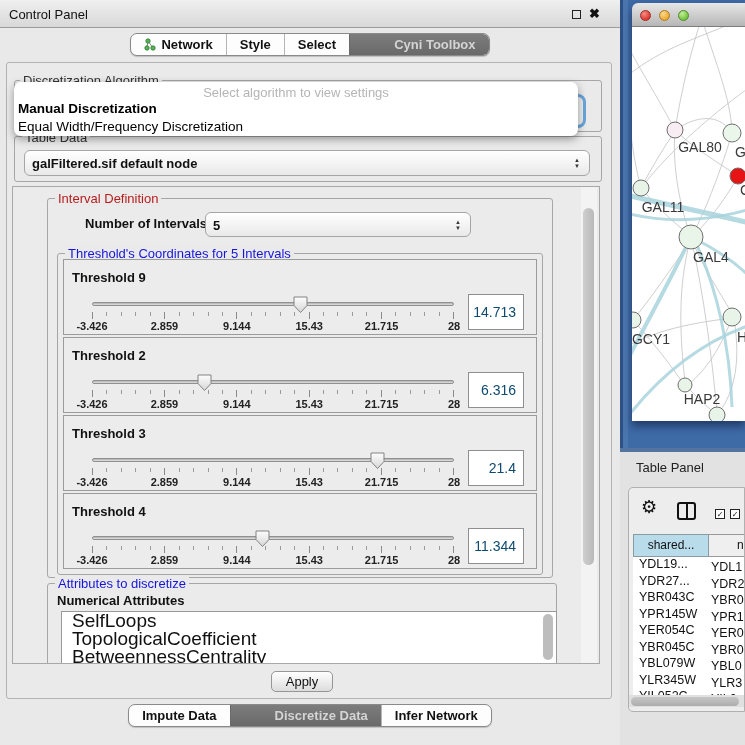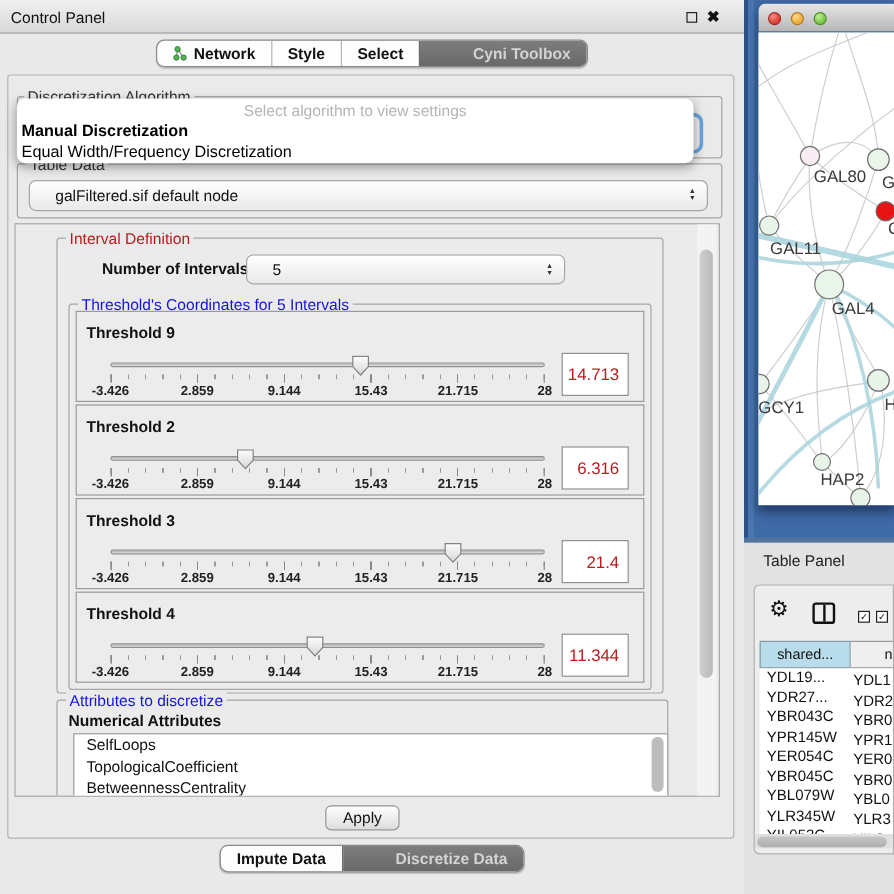--- a/index.html
+++ b/index.html
@@ -38,21 +38,21 @@
                     border:3px solid #69a4da; border-radius:8px; background:#ededed; z-index:2; }
 
   .popup { position:absolute; left:14px; top:82px; width:564px; height:54px; background:#fff;
            border-radius:7px; box-shadow:0 3px 9px rgba(0,0,0,.38); z-index:5; overflow:hidden; }
   .popup .placeholder { text-align:center; color:#b5b5b5; font-size:13px; padding-top:3px; height:18px; }
   .popup .opt { font-size:13.5px; color:#000; padding:1px 0 1px 4px; line-height:16px; }
   .popup .opt.b { font-weight:bold; }
 
   .combo { position:absolute; border:1px solid #a6a6a6; border-radius:6px;
            background:linear-gradient(#ffffff,#e9e9e9); font-size:13px; color:#111; }
-  .combo .val { position:absolute; left:21px; top:50%; transform:translateY(-50%); }
+  .combo .val { position:absolute; left:7px; top:50%; transform:translateY(-50%);font-weight:bold; }
   .spin-arrows { position:absolute; right:9px; top:50%; transform:translateY(-50%);
                  display:flex; flex-direction:column; line-height:6px; font-size:6px; color:#333; }
 
   .main-panel { position:absolute; left:12px; top:186px; width:588px; height:478px;
                 border:1px solid #a8a8a8; background:#ebebeb; overflow:hidden; }
   .vscroll-track { position:absolute; left:581px; top:187px; width:16px; height:476px; background:#f3f3f3; }
   .vscroll-thumb { position:absolute; left:583px; top:208px; width:11px; height:357px; border-radius:6px;
                    background:linear-gradient(90deg,#cfcfcf,#b9b9b9); }
 
   .bold-label { position:absolute; font-size:13px; font-weight:bold; color:#111; white-space:nowrap; }
@@ -63,25 +63,25 @@
   .slider .track { position:absolute; left:0; top:6px; width:100%; height:4px; border:1px solid #909090;
                    border-radius:3px; background:linear-gradient(#b0b0b0,#e2e2e2); }
   .slider .thumb { position:absolute; top:0; margin-left:-7.5px; }
   .ticks-major { position:absolute; left:0; top:16px; width:100%; height:7px; border-right:1px solid #8a8a8a;
                  background:repeating-linear-gradient(to right,#8a8a8a 0 1px,transparent 1px 20%); }
   .ticks-minor { position:absolute; left:0; top:16px; width:100%; height:4px; border-right:1px solid #9a9a9a;
                  background:repeating-linear-gradient(to right,#9a9a9a 0 1px,transparent 1px 4%); }
   .ticklabels { position:absolute; left:0; top:24px; width:100%; height:12px; }
   .ticklabels span { position:absolute; transform:translateX(-50%); font-size:11px; font-weight:bold; color:#222; }
   .valuebox { position:absolute; left:404px; top:34px; width:56px; height:36px; background:#fff;
-              border:1px solid #8f8f8f; font-size:14px; color:#b91c1c; text-align:right;
+              border:1px solid #8f8f8f; font-size:14px; color:#0c4a6e; text-align:right;
               line-height:34px; padding-right:7px; }
 
   .attr-list { position:absolute; left:60px; top:610px; width:496px; height:100px; background:#fff;
-               border:1px solid #999; overflow:hidden; font-size:13px; color:#111; }
+               border:1px solid #999; overflow:hidden; font-size:19px; color:#111; }
   .attr-list .item { padding-left:10px; line-height:18px; white-space:nowrap; }
   .attr-scroll { position:absolute; left:542px; top:613px; width:10px; height:46px; border-radius:5px; background:#bdbdbd; }
 
   .apply-btn { position:absolute; left:271px; top:671px; width:62px; height:21px; border:1px solid #969696;
                border-radius:5px; background:linear-gradient(#ffffff,#dcdcdc); font-size:13px; color:#111;
                text-align:center; line-height:19px; }
 
   
   #right-side { position:absolute; left:620px; top:0; width:125px; height:745px; background:#e2e2e2; }
   .desktop { position:absolute; left:0; top:0; width:125px; height:452px;
@@ -320,20 +320,23 @@
 
     <div class="apply-btn">Apply</div>
 
     <div class="tabbar" id="bottom-tabbar">
       <div class="tabgroup" id="bottom-tabgroup">
           <div class="tab">
             <span>Impute Data</span>
           </div>
           <div class="tab sel">
             <span>Discretize Data</span>
+          </div>
+          <div class="tab">
+            <span>Infer Network</span>
           </div>
         </div>
     </div>
   </div>
 
   <div id="right-side">
     <div class="desktop">
       <div class="desktop-line"></div>
       <div class="net-window">
         <div class="net-titlebar">

